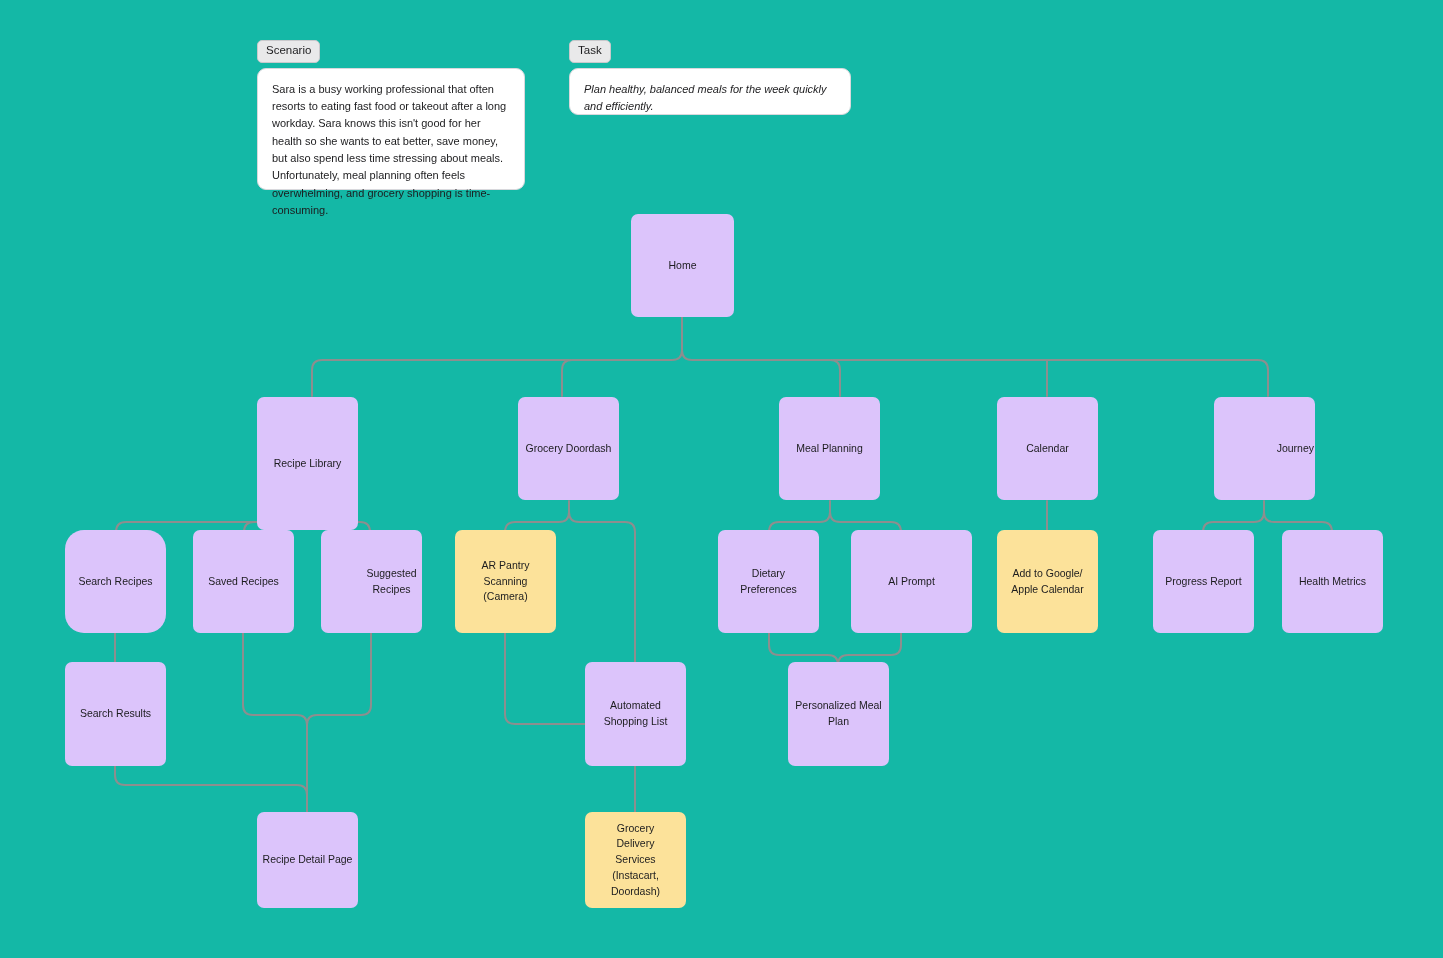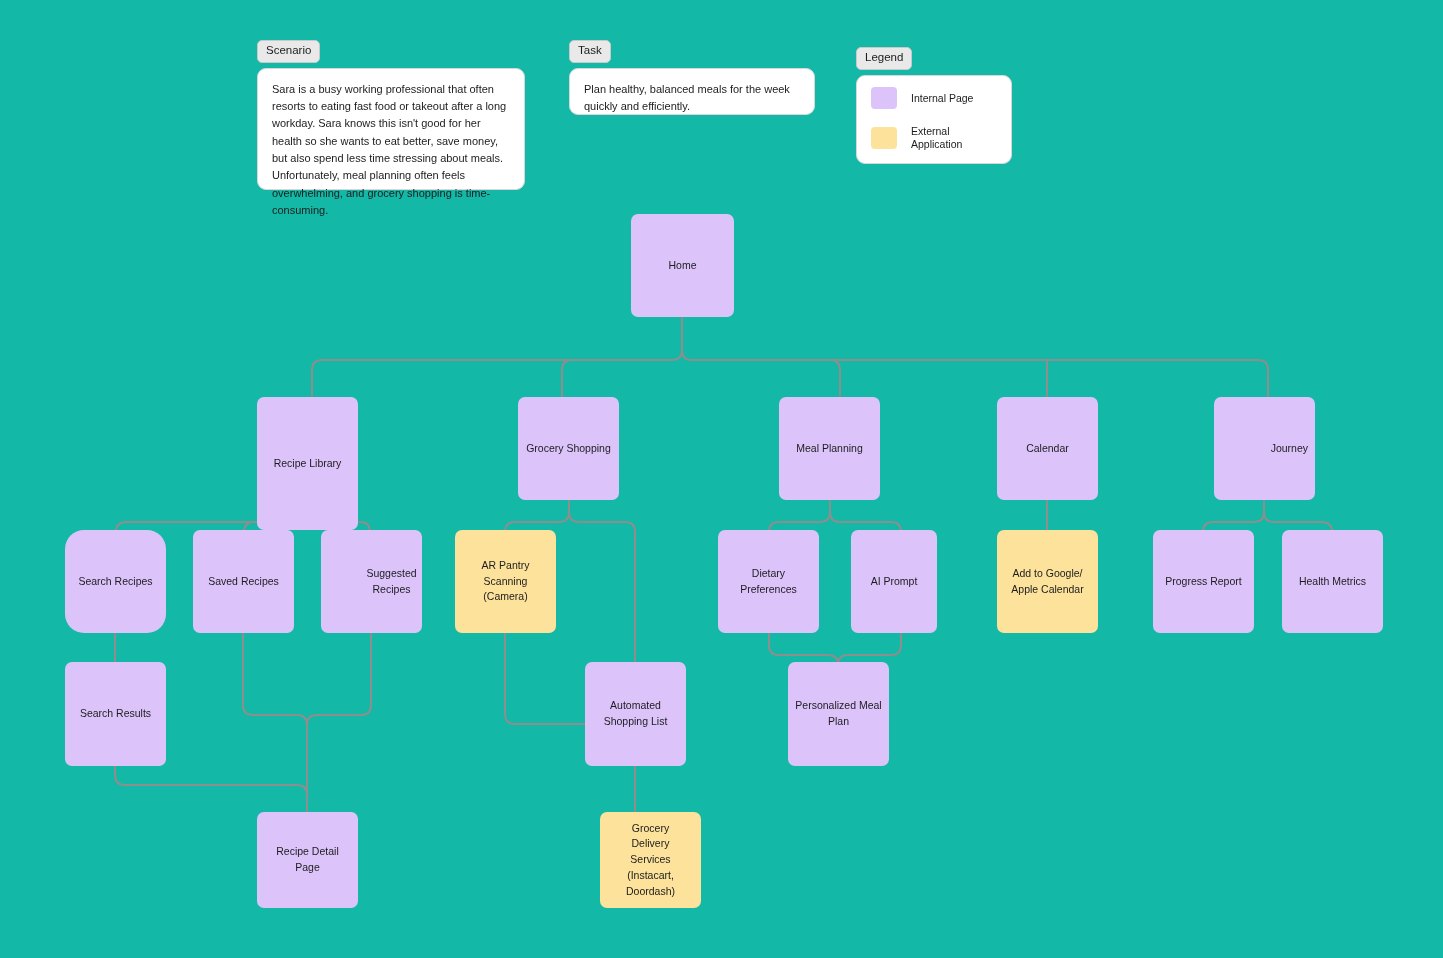--- a/index.html
+++ b/index.html
@@ -58,21 +58,21 @@
     border-radius: 9px;
     padding: 12px 14px 14px 14px;
     font-size: 11px;
     line-height: 1.58;
     color: #1c1c1e;
     box-sizing: border-box;
   }
   #panel-scenario { left: 257px; top: 40px; }
   #panel-scenario .panel-body { width: 268px; height: 122px; }
   #panel-task { left: 569px; top: 40px; }
-  #panel-task .panel-body { width: 246px; height: 47px; }
+  #panel-task .panel-body { width: 282px; height: 47px; font-style: italic; }
   #panel-legend { left: 856px; top: 47px; }
   #panel-legend .panel-body {
     width: 156px;
     height: 89px;
     padding: 14px 14px;
     display: flex;
     flex-direction: column;
     justify-content: center;
     gap: 16px;
   }
@@ -97,21 +97,21 @@
     position: absolute;
     box-sizing: border-box;
     border-radius: 7px;
     display: flex;
     align-items: center;
     justify-content: center;
     text-align: center;
     font-size: 10.5px;
     line-height: 1.5;
     color: #1c1c1e;
-    padding: 4px 7px;
+    padding: 4px 1px;
   }
   .node.internal { background: #dcc4fb; }
   .node.external { background: #fce29a; }
   .node-label { display: block; }
 </style>
 </head>
 <body>
 
 <div id="canvas">
 
@@ -155,43 +155,30 @@
   <div class="panel" id="panel-scenario">
     <div class="panel-pill">Scenario</div>
     <div class="panel-body">Sara is a busy working professional that often resorts to eating fast food or takeout after a long workday. Sara knows this isn't good for her health so she wants to eat better, save money, but also spend less time stressing about meals. Unfortunately, meal planning often feels overwhelming, and grocery shopping is time-consuming.</div>
   </div>
 
   <div class="panel" id="panel-task">
     <div class="panel-pill">Task</div>
     <div class="panel-body">Plan healthy, balanced meals for the week quickly and efficiently.</div>
   </div>
 
-  <div class="panel" id="panel-legend">
-    <div class="panel-pill">Legend</div>
-    <div class="panel-body">
-      <div class="legend-row">
-        <span class="legend-swatch" style="background:#dcc4fb"></span>
-        <span class="legend-label">Internal Page</span>
-      </div>
-      <div class="legend-row">
-        <span class="legend-swatch" style="background:#fce29a"></span>
-        <span class="legend-label">External Application</span>
-      </div>
-    </div>
-  </div>
 
   <div class="node internal" style="left:631px; top:214px; width:103px; height:103px;">
     <span class="node-label">Home</span>
   </div>
 
   <div class="node internal" style="left:257px; top:397px; width:101px; height:133px;">
     <span class="node-label">Recipe Library</span>
   </div>
   <div class="node internal" style="left:518px; top:397px; width:101px; height:103px;">
-    <span class="node-label">Grocery Shopping</span>
+    <span class="node-label">Grocery Doordash</span>
   </div>
   <div class="node internal" style="left:779px; top:397px; width:101px; height:103px;">
     <span class="node-label">Meal Planning</span>
   </div>
   <div class="node internal" style="left:997px; top:397px; width:101px; height:103px;">
     <span class="node-label">Calendar</span>
   </div>
   <div class="node internal" style="left:1214px; top:397px; width:101px; height:103px;justify-content:flex-end;">
     <span class="node-label">Journey</span>
   </div>
@@ -204,21 +191,21 @@
   </div>
   <div class="node internal" style="left:321px; top:530px; width:101px; height:103px;">
     <span class="node-label" style="max-width:62px;margin-left:40px;">Suggested Recipes</span>
   </div>
   <div class="node external" style="left:455px; top:530px; width:101px; height:103px;">
     <span class="node-label" style="max-width:62px;">AR Pantry Scanning (Camera)</span>
   </div>
   <div class="node internal" style="left:718px; top:530px; width:101px; height:103px;">
     <span class="node-label" style="max-width:68px;">Dietary Preferences</span>
   </div>
-  <div class="node internal" style="left:851px; top:530px; width:86px; height:103px;">
+  <div class="node internal" style="left:851px; top:530px; width:121px; height:103px;">
     <span class="node-label">AI Prompt</span>
   </div>
   <div class="node external" style="left:997px; top:530px; width:101px; height:103px;">
     <span class="node-label" style="max-width:80px;">Add to Google/ Apple Calendar</span>
   </div>
   <div class="node internal" style="left:1153px; top:530px; width:101px; height:103px;">
     <span class="node-label">Progress Report</span>
   </div>
   <div class="node internal" style="left:1282px; top:530px; width:101px; height:103px;">
     <span class="node-label">Health Metrics</span>
@@ -230,17 +217,17 @@
   <div class="node internal" style="left:585px; top:662px; width:101px; height:104px;">
     <span class="node-label" style="max-width:72px;">Automated Shopping List</span>
   </div>
   <div class="node internal" style="left:257px; top:812px; width:101px; height:96px;">
     <span class="node-label">Recipe Detail Page</span>
   </div>
 
   <div class="node internal" style="left:788px; top:662px; width:101px; height:104px;">
     <span class="node-label" style="max-width:94px;">Personalized Meal Plan</span>
   </div>
-  <div class="node external" style="left:600px; top:812px; width:101px; height:96px;">
+  <div class="node external" style="left:585px; top:812px; width:101px; height:96px;">
     <span class="node-label" style="max-width:78px;">Grocery Delivery Services (Instacart, Doordash)</span>
   </div>
 
 </div>
 
 </body></html>

